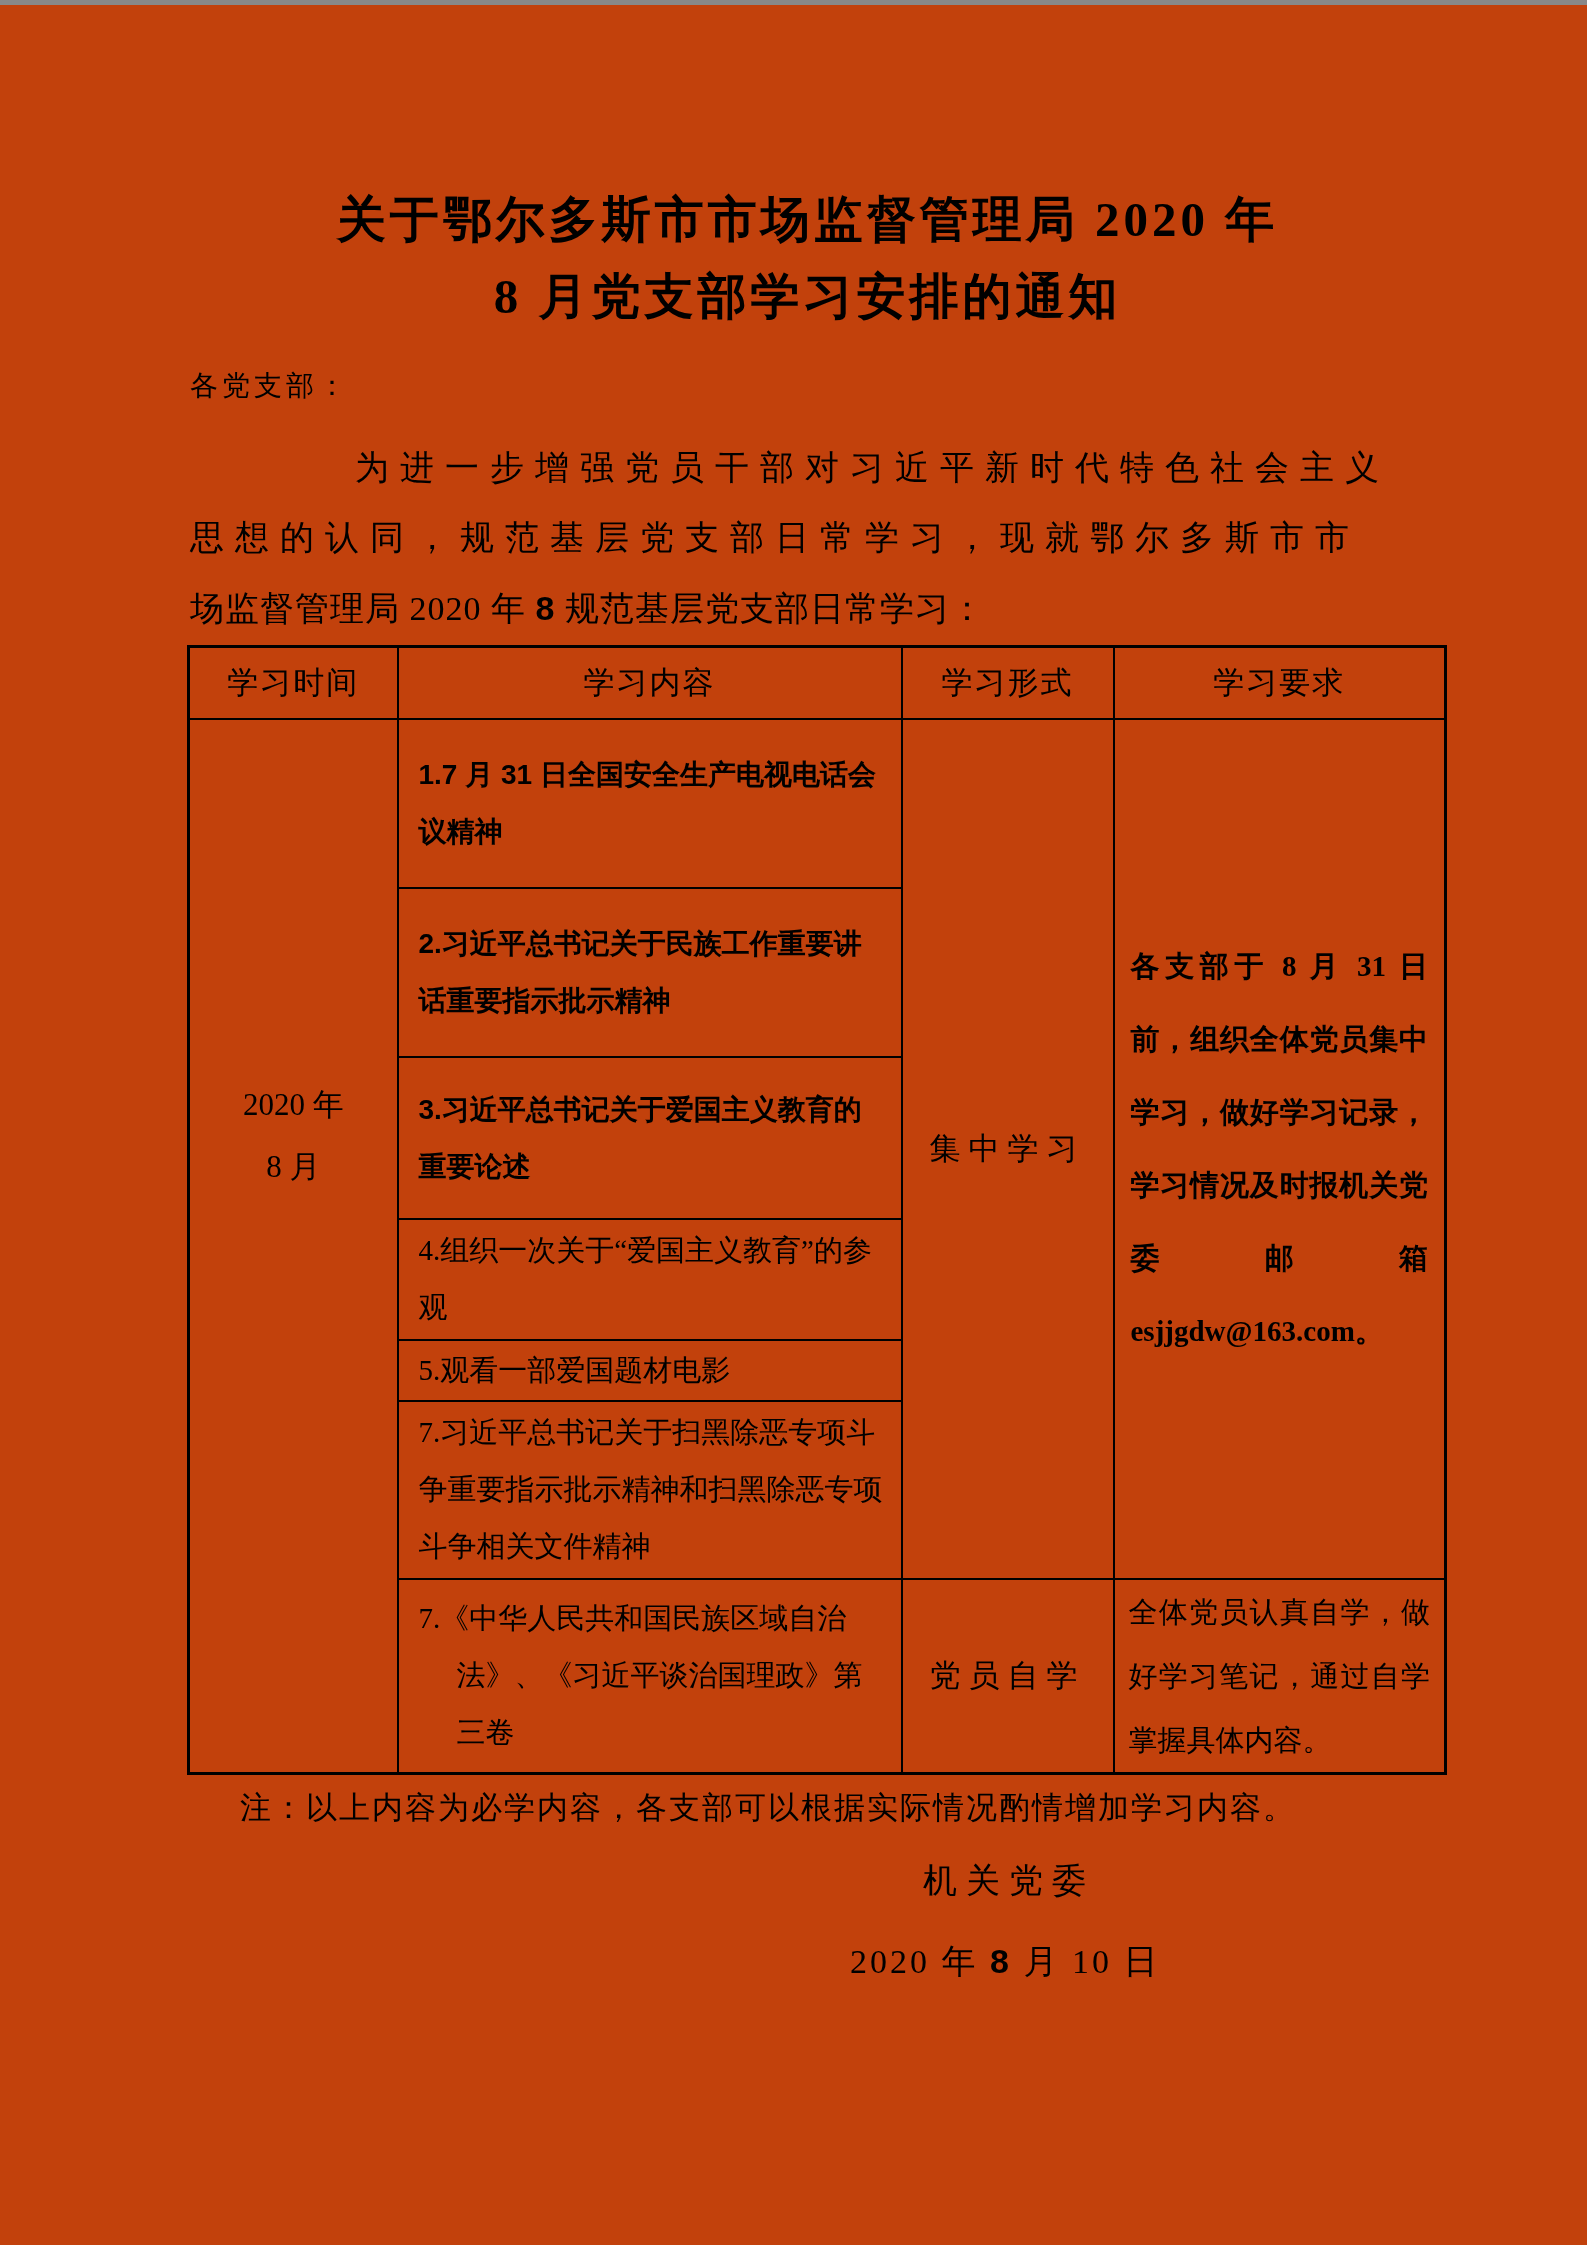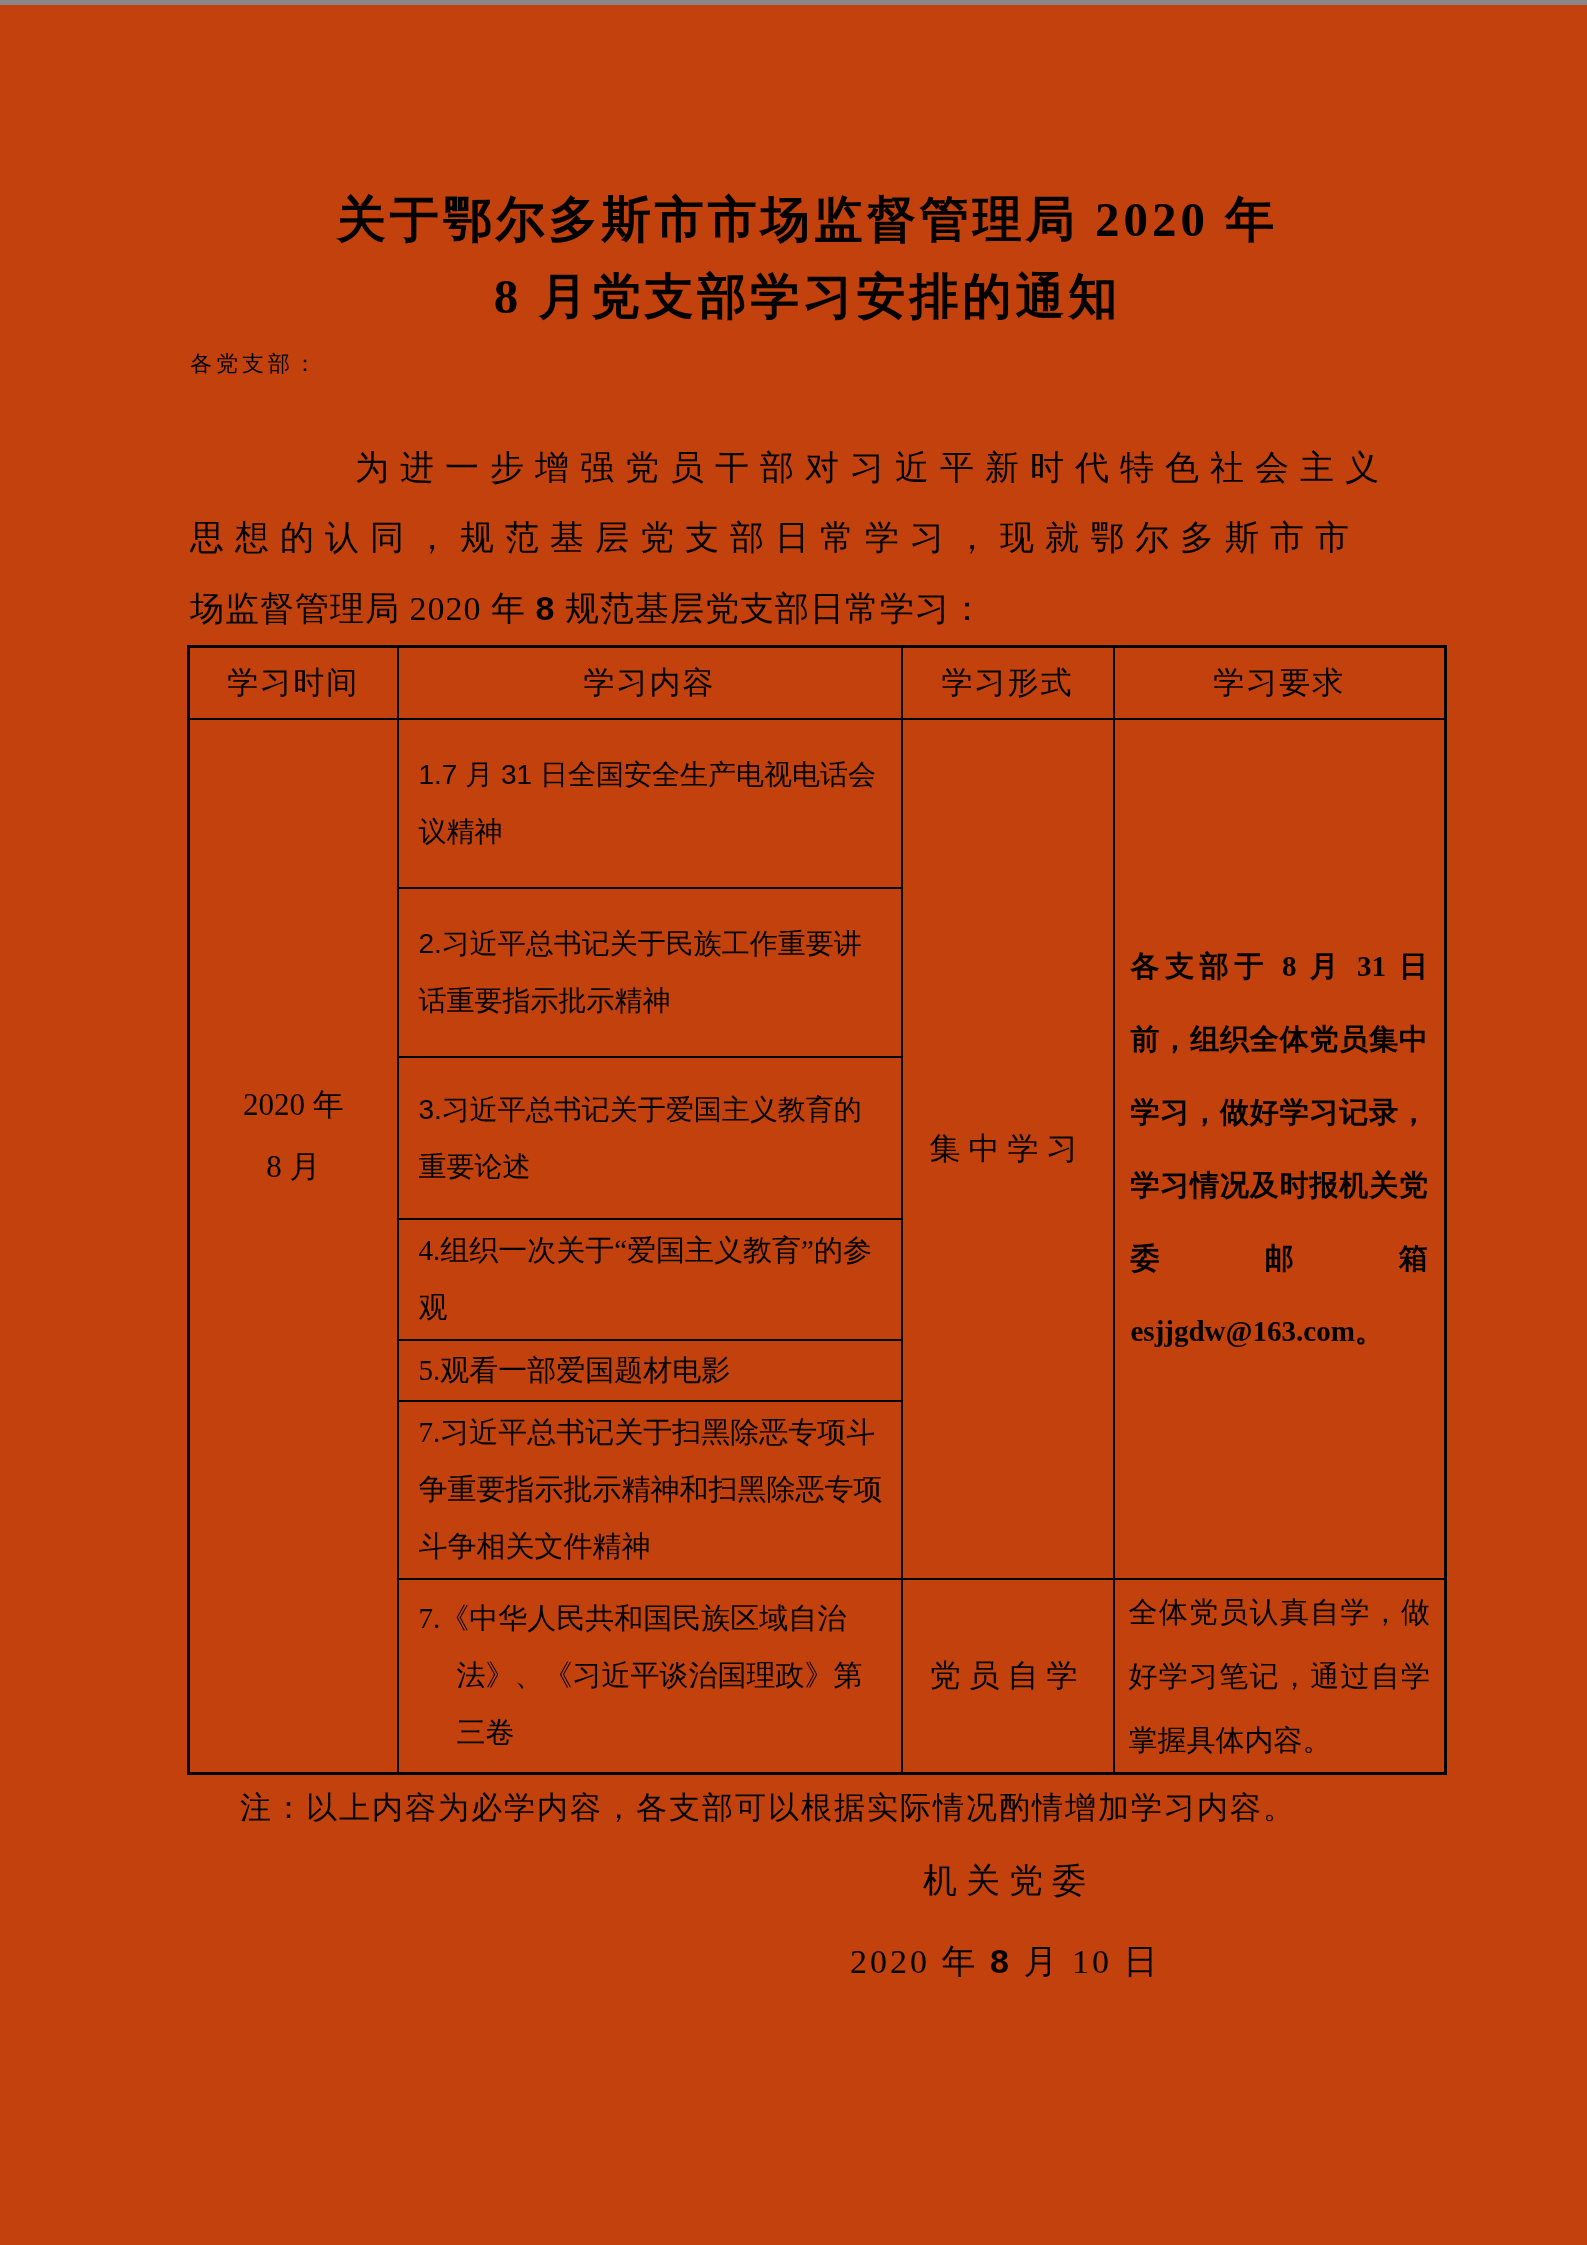--- a/index.html
+++ b/index.html
@@ -3,32 +3,32 @@
 <meta charset="utf-8">
 <style>
   html,body { margin:0; padding:0; background:#888; }
   .page {
     position:relative; width:1587px; height:2245px;
     background:#c2410c; color:#000;
     font-family:"Liberation Serif", serif;
     overflow:hidden; margin:5px auto;padding-left:28px;
   }
   .kai { font-family:"Liberation Serif", serif; font-weight:400; }
-  .hei { font-family:"Liberation Sans", sans-serif; font-weight:400; }
+  .hei { font-family:"Liberation Sans", sans-serif; font-weight:700; }
   .boldnum { font-family:"Liberation Sans", sans-serif; font-weight:700; }
 
   .title {
     position:absolute; top:176px; left:0; width:100%;
     text-align:center; font-weight:700; font-size:49px;
     line-height:77px; letter-spacing:4px;
     font-family:"Liberation Serif", serif;
   }
   .salutation {
-    position:absolute; left:190px; top:344px;
-    font-size:22px; letter-spacing:4px;
+    position:absolute; left:190px; top:362px;
+    font-size:28px; letter-spacing:4px;
   }
   .para { position:absolute; left:190px; top:428px; width:1200px; }
   .pline { font-size:34px; line-height:70px; letter-spacing:11px; white-space:nowrap; }
   .pline1 { padding-left:78px;text-align:right; }
   .pline3 { letter-spacing:1px; }
 
   table.study-table {
     position:absolute; left:187px; top:640px; width:1257px;
     border-collapse:collapse; table-layout:fixed;
     border:3px solid #000;

